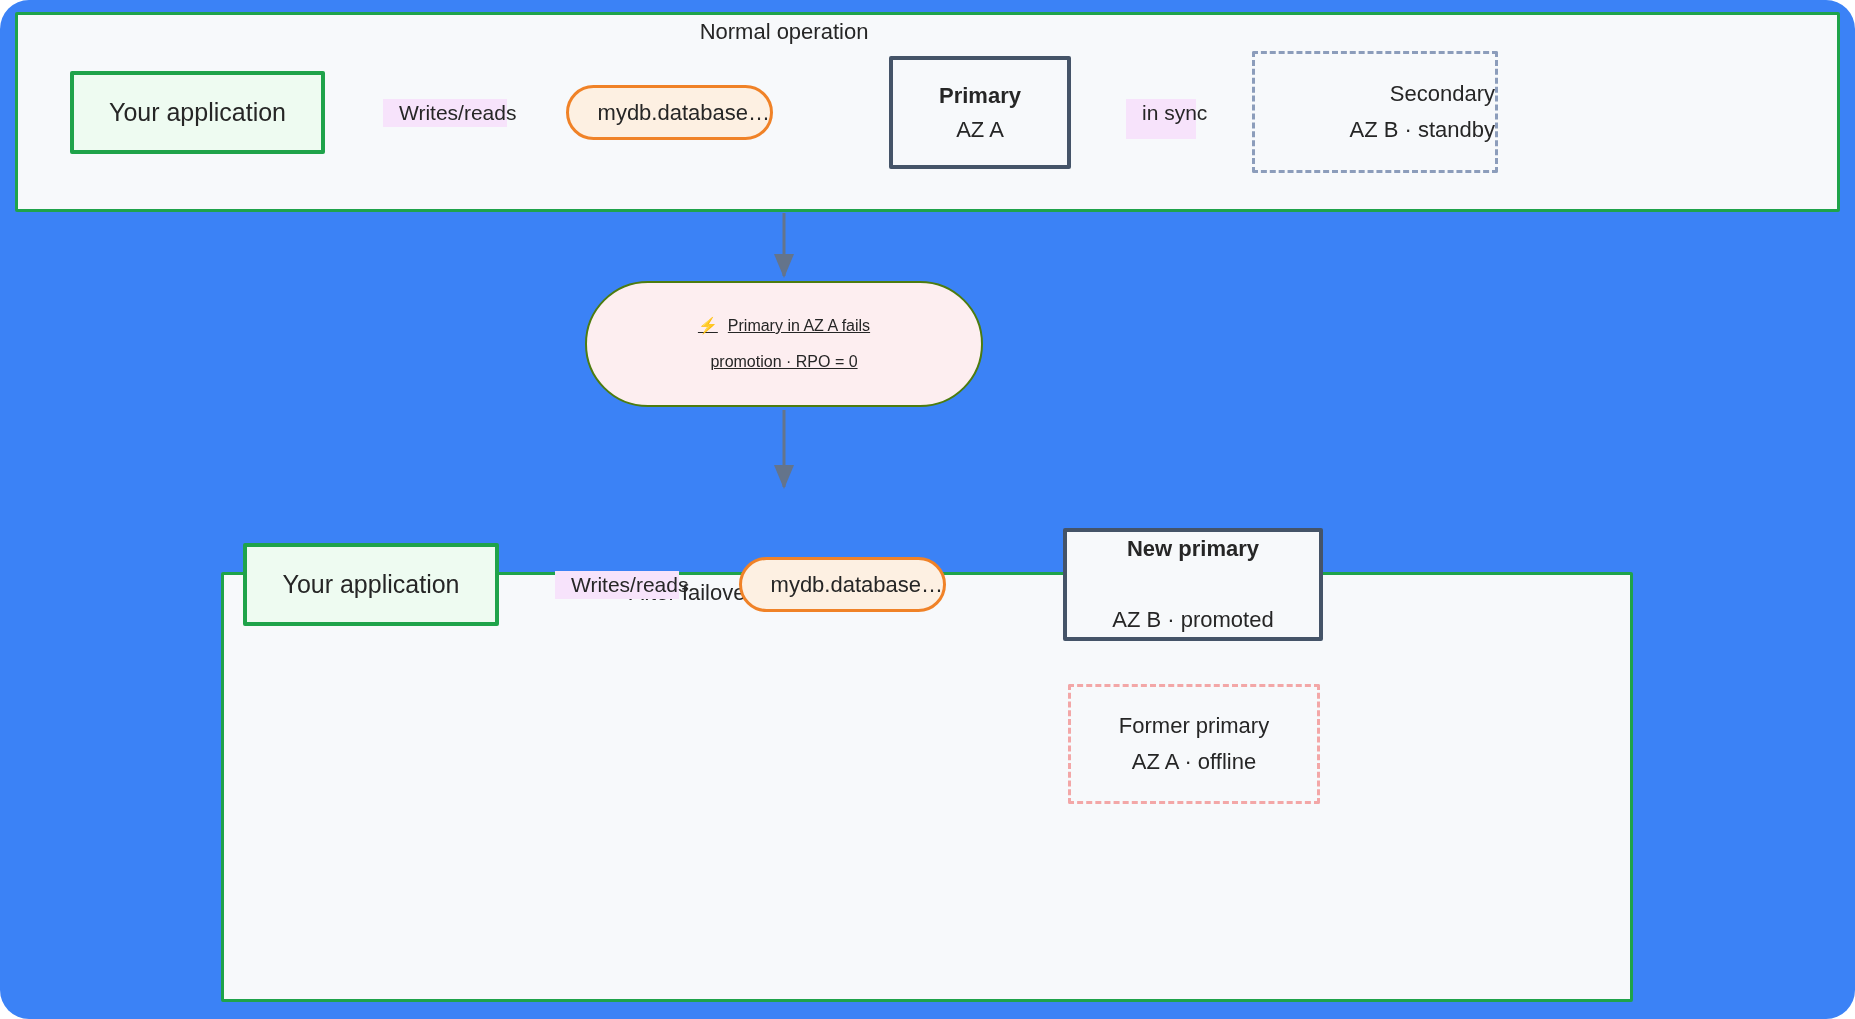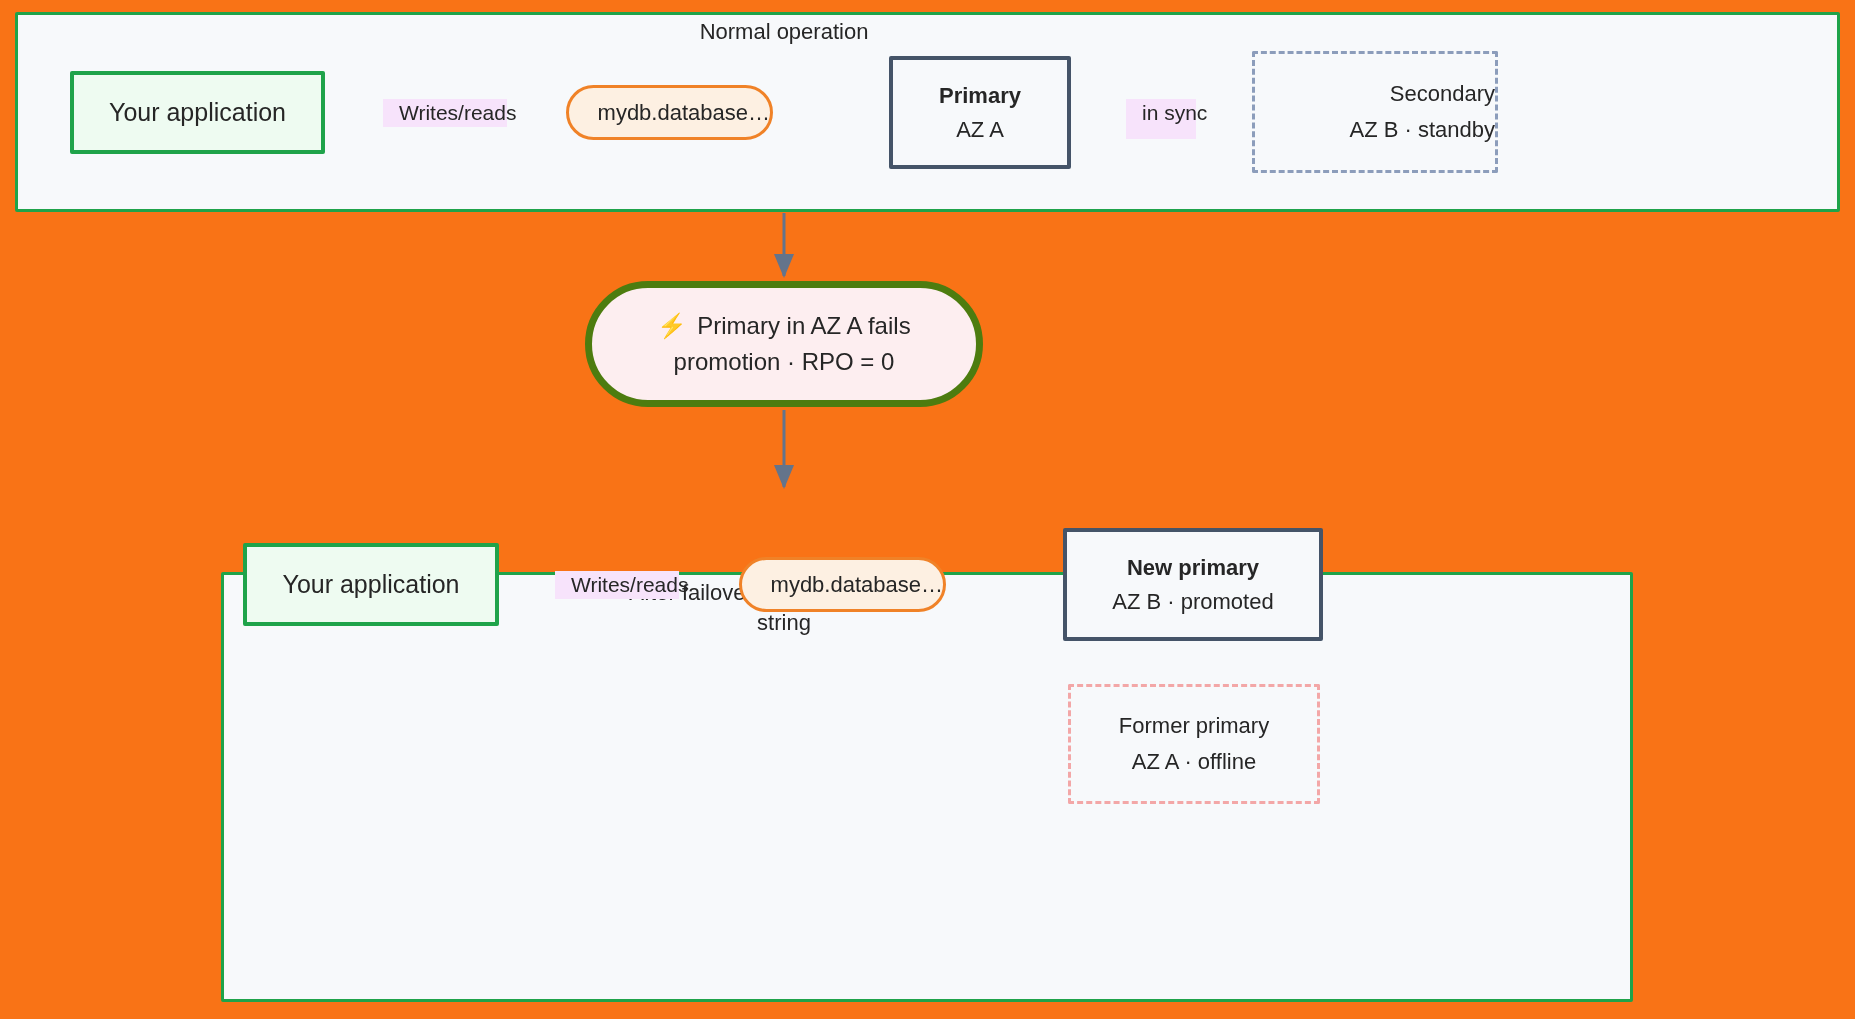--- a/index.html
+++ b/index.html
@@ -8,22 +8,23 @@
     background: #ffffff;
   }
   body {
     font-family: "Liberation Sans", sans-serif;
     -webkit-font-smoothing: antialiased;
   }
   #canvas {
     position: relative;
     width: 1855px;
     height: 1019px;
-    background: #f97316;
+    background: #3b82f6;
     overflow: hidden;
+    border-radius: 29px;
   }
   .subgraph {
     position: absolute;
     background: #f7f9fb;
     border: 3px solid #1fa34a;
     border-radius: 2px;
     box-sizing: border-box;
   }
   .subgraph-title {
     position: absolute;
@@ -83,24 +84,25 @@
   .n-former {
     background: transparent;
     border: 3px dashed #f3a7a7;
     border-radius: 2px;
     font-size: 22px;
     line-height: 36px;
   }
   
   .n-event {
     background: #fdeef0;
-    border: 7px solid #4d7c0f;
+    border: 2px solid #4d7c0f;
     border-radius: 999px;
-    font-size: 24px;
+    font-size: 16px;
     line-height: 36px;
+    text-decoration: underline;
   }
   .edge-label {
     position: absolute;
     background: #f7e3fb;
     color: #262626;
     font-size: 21px;
     line-height: 26px;
     padding: 1px 16px;
     box-sizing: border-box;
     text-align: center;
@@ -174,32 +176,31 @@
 
   <div class="node n-event" style="left:585px; top:281px; width:398px; height:126px;">
     <span class="line1"><span class="bolt">⚡</span><span>Primary in AZ A fails</span></span>
     <span class="line2">promotion · RPO = 0</span>
   </div>
 
   <div class="subgraph" style="left:221px; top:572px; width:1412px; height:430px;"></div>
 
   <div class="subgraph-title" style="left:614px; top:578px; width:340px;">
     <span>After failover · same connection</span>
-    <span style="display:block;">string</span>
   </div>
 
   <div class="node n-app" style="left:243px; top:543px; width:256px; height:83px;">
     <span class="line1">Your application</span>
   </div>
 
   <div class="node n-endpoint" style="left:739px; top:557px; width:207px; height:55px;">
     <span class="line1">mydb.database…</span>
   </div>
 
-  <div class="node n-primary" style="left:1063px; top:528px; width:260px; height:113px;">
+  <div class="node n-primary" style="left:1063px; top:528px; width:260px; height:113px;justify-content:space-between;">
     <span class="line1">New primary</span>
     <span class="line2">AZ B · promoted</span>
   </div>
 
   <div class="node n-former" style="left:1068px; top:684px; width:252px; height:120px;">
     <span class="line1">Former primary</span>
     <span class="line2">AZ A · offline</span>
   </div>
 
   <div class="edge-label" style="left:555px; top:571px; width:124px; height:28px;">Writes/reads</div>

